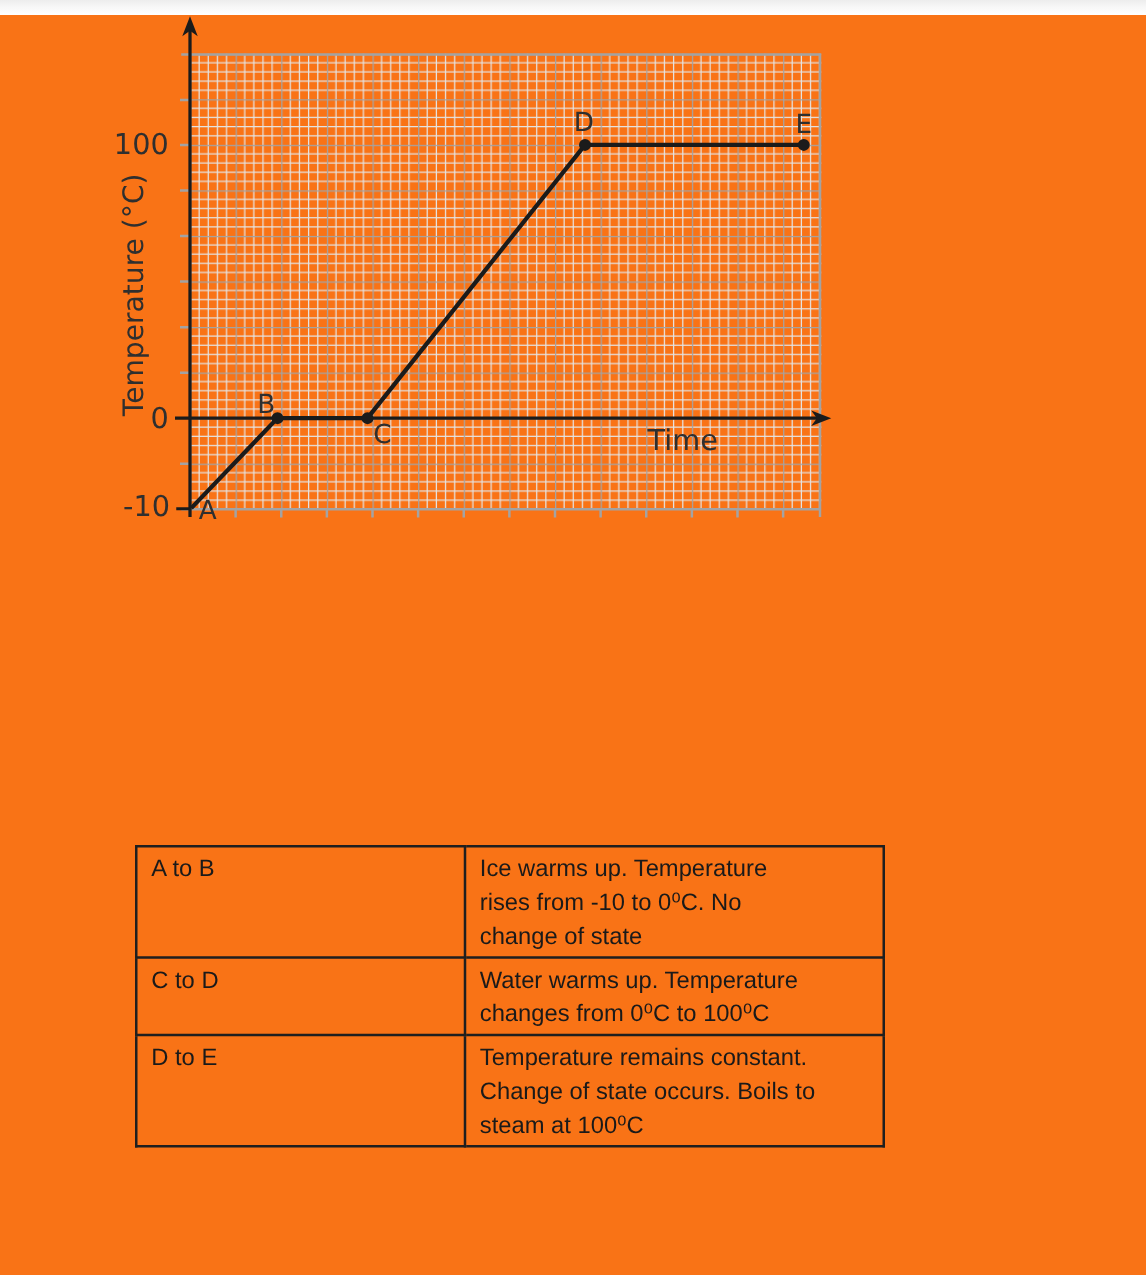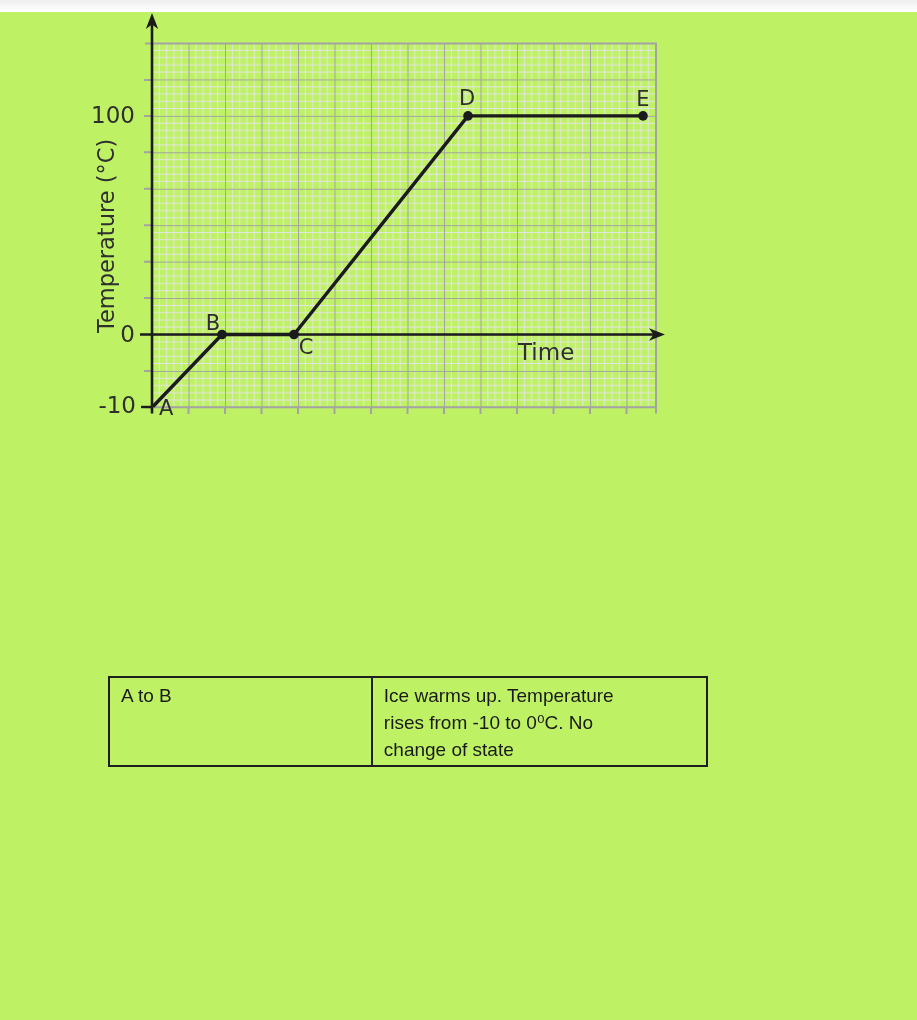--- a/index.html
+++ b/index.html
@@ -1,20 +1,20 @@
 <!DOCTYPE html>
 <html><head>
 <meta charset="utf-8">
 <style>
   html, body { margin: 0; padding: 0; background: #ffffff; }
   .page {
     position: relative;
     width: 917px;
     height: 1020px;
-    background: #bef264;
+    background: #f97316;
     overflow: hidden;
     font-family: "Liberation Sans", "DejaVu Sans", sans-serif;
   }
   .top-shadow {
     position: absolute;
     left: 0; top: 0;
     width: 917px; height: 12px;
     background: linear-gradient(to bottom, #ededed 0%, #f7f7f7 45%, #ffffff 100%);
   }
   .figure {
@@ -105,15 +105,26 @@
   </div>
 
   <table class="explain-table">
     <tbody>
       <tr class="r1">
         <td class="col-segment">A to B</td>
         <td class="col-desc">Ice warms up. Temperature
 rises from -10 to 0⁰C. No
 change of state</td>
       </tr>
+      <tr class="r3">
+        <td class="col-segment">C to D</td>
+        <td class="col-desc">Water warms up. Temperature
+changes from 0⁰C to 100⁰C</td>
+      </tr>
+      <tr class="r4">
+        <td class="col-segment">D to E</td>
+        <td class="col-desc">Temperature remains constant.
+Change of state occurs. Boils to
+steam at 100⁰C</td>
+      </tr>
     </tbody>
   </table>
 </div>
 
 </body></html>

